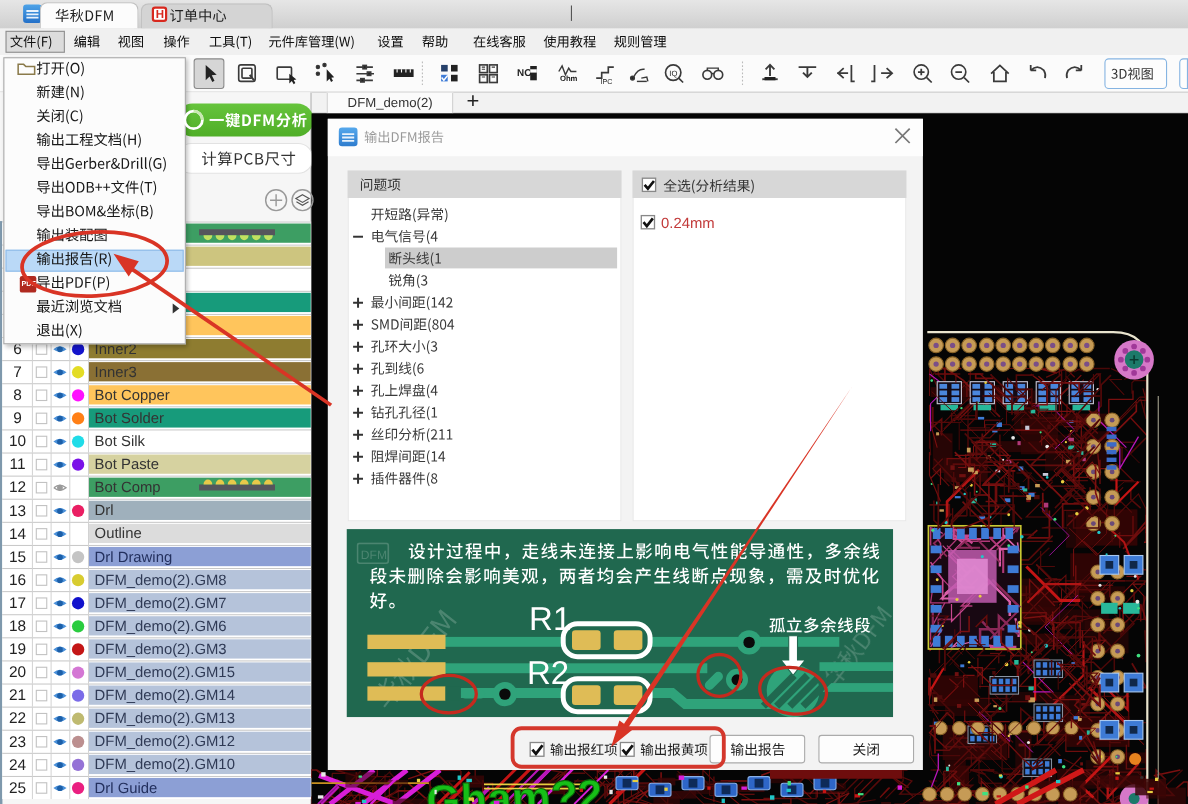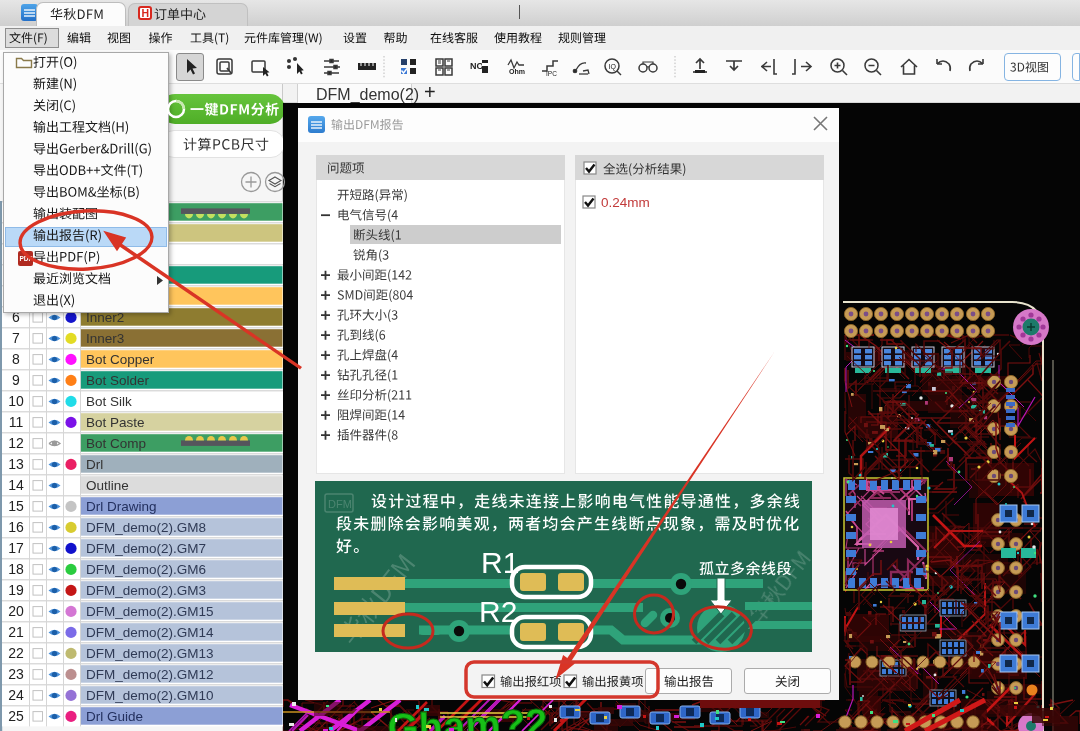--- a/index.html
+++ b/index.html
@@ -191,21 +191,21 @@
       <path id="gm597d" d="M55 297C106 260 162 217 214 172C163 90 99 30 22 -8C41 -25 68 -60 81 -83C163 -37 230 26 284 109C325 70 360 32 383 0L447 81C421 115 380 155 333 196C386 309 420 452 435 631L376 645L360 642H230C243 709 254 776 262 837L168 843C162 781 151 711 139 642H38V554H121C101 457 77 366 55 297ZM337 554C322 439 296 340 259 257C226 283 192 309 159 332C177 399 196 475 213 554ZM654 531V425H430V335H654V24C654 9 648 5 632 4C616 4 560 4 505 6C517 -20 532 -59 538 -85C616 -85 668 -83 703 -69C740 -54 752 -29 752 23V335H964V425H752V513C823 576 892 661 941 735L876 781L854 776H473V690H789C752 634 701 572 654 531Z"></path>
       <path id="gm3002" d="M194 246C108 246 37 175 37 89C37 3 108 -67 194 -67C281 -67 350 3 350 89C350 175 281 246 194 246ZM194 -7C141 -7 98 36 98 89C98 142 141 185 194 185C247 185 290 142 290 89C290 36 247 -7 194 -7Z"></path>
       <path id="gm5b64" d="M555 -52C571 -39 599 -29 744 13C751 -15 756 -41 760 -63L828 -41C814 36 779 151 744 241L680 221C695 180 711 133 724 87L616 59C682 221 685 407 685 542V719L775 734C789 408 814 104 903 -72C919 -48 952 -17 974 -1C892 150 865 449 851 750C885 757 917 765 947 774L878 848C769 814 585 784 423 767V576C423 407 414 155 311 -24C329 -33 366 -60 380 -77C490 113 507 397 507 576V697L604 708V543C604 383 603 167 495 14C512 1 544 -34 555 -52ZM169 566V360C117 344 70 330 32 320L54 228L169 266V32C169 20 164 17 152 16C140 16 102 16 60 17C72 -9 84 -48 87 -74C151 -74 193 -71 221 -56C250 -41 258 -15 258 31V297L388 342L376 425L258 388V538C313 596 371 677 411 749L349 791L331 785H58V697H272C242 650 204 600 169 566Z"></path>
       <path id="gm7acb" d="M93 659V564H910V659ZM226 499C262 369 302 198 316 87L417 112C400 224 360 390 321 521ZM419 828C438 777 459 708 467 664L565 692C555 736 532 801 512 852ZM680 520C650 376 592 178 539 52H50V-44H951V52H642C691 175 748 351 787 500Z"></path>
     </defs>
   </svg>
 <div id="page">
     <div class="abs" style="left:283px;top:84px;width:797px;height:647px;background:#040404"></div>
     <div class="abs" style="left:283px;top:84px;width:797px;height:19px;background:#F2F2F2;border-bottom:1px solid #D8D8D8"></div>
     <div class="abs" style="left:297px;top:84px;width:115px;height:19px;background:#FBFBFB;border-left:1px solid #D0D0D0;border-right:1px solid #D0D0D0"></div>
-    <div class="abs" style="left:316px;top:86px;width:120px;font-size:16px;color:#333">DFM_demo(2)</div>
+    <div class="abs" style="left:316px;top:86px;width:120px;font-size:12px;color:#333">DFM_demo(2)</div>
     <div class="abs" style="left:424px;top:81px;width:30px;font-size:20px;font-weight:400;color:#222">+</div>
     <div class="abs" style="left:0;top:0;width:1080px;height:26px;background:linear-gradient(#E6E6E6,#CFCFCF)"></div>
     <div class="abs" style="left:21px;top:4px;width:17px;height:17px;border-radius:3px;background:linear-gradient(#4DA3E8,#2470C8)"></div>
     <svg class="abs" style="left:21px;top:4px" width="17" height="17">
       <path d="M3 6 h11 M3 9 h11 M3 12 h11" stroke="#E8F2FC" stroke-width="1.6"></path>
     </svg>
     <div class="abs" style="left:36px;top:2px;width:90px;height:24px;background:#FCFCFC;border-radius:7px 7px 0 0;border:1px solid #BDBDBD;border-bottom:none"></div>
     <div class="abs" style="left:128px;top:3px;width:120px;height:23px;background:#D4D4D4;border-radius:7px 7px 0 0;border:1px solid #C0C0C0;border-bottom:none"></div>
     <div class="abs" style="left:138px;top:6px;width:14px;height:14px;border-radius:3px;background:#FFF;border:2px solid #D8281E"></div>
     <div class="abs" style="left:141.5px;top:7px;font-size:10.5px;color:#D8281E;font-weight:bold">H</div>

